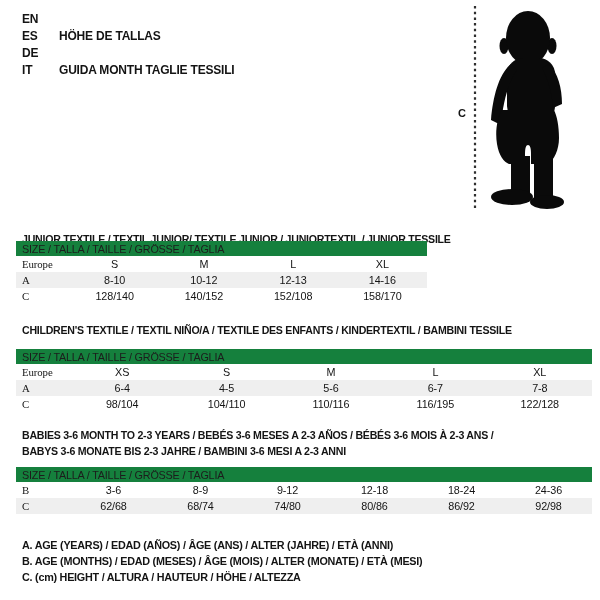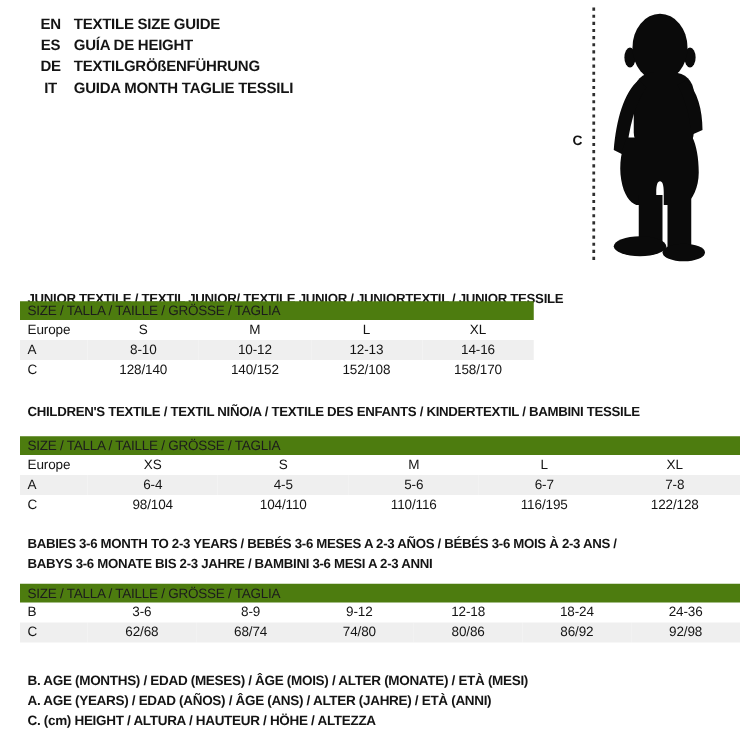--- a/index.html
+++ b/index.html
@@ -4,56 +4,54 @@
 <style>
   html,body{margin:0;padding:0;}
   body{
     width:600px;height:600px;position:relative;overflow:hidden;
     background:#ffffff;color:#141414;
     font-family:"Liberation Sans", sans-serif;
   }
   
   .lang-header{position:absolute;left:22px;top:11px;font-weight:bold;font-size:12px;line-height:17px;letter-spacing:-0.2px;}
   .lang-row{display:flex;}
-  .lang-code{width:37px;flex:0 0 37px;text-align:center;}
+  .lang-code{width:37px;flex:0 0 37px;}
   
   .figure-svg{position:absolute;left:455px;top:4px;}
   .measure-label{position:absolute;left:455px;top:107px;width:14px;text-align:center;font-weight:bold;font-size:11px;}
   
   .sec-title{position:absolute;left:22px;font-weight:bold;font-size:10.6px;line-height:16px;letter-spacing:-0.25px;white-space:nowrap;}
   
   table.size-table{position:absolute;left:16px;border-collapse:collapse;table-layout:fixed;}
   #table-0{top:241px;width:411px;}
   #table-1{top:349px;width:576px;}
   #table-2{top:467px;width:576px;}
   .size-table th{
-    background:#4d7c0f;height:15px;font-weight:normal;font-size:10.8px;
+    background:#15803d;height:15px;font-weight:normal;font-size:10.8px;
     text-align:left;padding:0 0 0 6px;letter-spacing:-0.2px;color:#1c1c1c;
   }
   .size-table td{height:16px;font-size:10.8px;text-align:center;padding:0;letter-spacing:-0.1px;}
-  .size-table td.lbl{text-align:left;padding-left:6px;}
+  .size-table td.lbl{text-align:left;padding-left:6px;font-family:Liberation Serif, serif;}
   .size-table tbody tr:nth-child(even){background:#efefef;}
   
   .footnotes{position:absolute;left:22px;top:537px;font-weight:bold;font-size:10.8px;line-height:16px;letter-spacing:-0.25px;white-space:nowrap;}
 </style>
 </head>
 <body>
 
 <div class="lang-header">
     <div class="lang-row">
       <span class="lang-code">EN</span>
-      <span>TEXTILE SIZE GUIDE</span>
     </div>
     <div class="lang-row">
       <span class="lang-code">ES</span>
-      <span>GUÍA DE HEIGHT</span>
+      <span>HÖHE DE TALLAS</span>
     </div>
     <div class="lang-row">
       <span class="lang-code">DE</span>
-      <span>TEXTILGRÖßENFÜHRUNG</span>
     </div>
     <div class="lang-row">
       <span class="lang-code">IT</span>
       <span>GUIDA MONTH TAGLIE TESSILI</span>
     </div>
   </div>
 
 <svg class="figure-svg" width="145" height="208" viewBox="0 0 145 208" aria-hidden="true">
   <line x1="20" y1="2" x2="20" y2="204" stroke="#2e2e2e" stroke-width="2.2" stroke-dasharray="2.5 3.2"></line>
   <g fill="#0a0a0a">
@@ -192,16 +190,16 @@
         <td class="val">68/74</td>
         <td class="val">74/80</td>
         <td class="val">80/86</td>
         <td class="val">86/92</td>
         <td class="val">92/98</td>
       </tr>
     </tbody>
 </table>
 
 <div class="footnotes">
+    <div>A. AGE (YEARS) / EDAD (AÑOS) / ÂGE (ANS) / ALTER (JAHRE) / ETÀ (ANNI)</div>
     <div>B. AGE (MONTHS) / EDAD (MESES) / ÂGE (MOIS) / ALTER (MONATE) / ETÀ (MESI)</div>
-    <div>A. AGE (YEARS) / EDAD (AÑOS) / ÂGE (ANS) / ALTER (JAHRE) / ETÀ (ANNI)</div>
     <div>C. (cm) HEIGHT / ALTURA / HAUTEUR / HÖHE / ALTEZZA</div>
   </div>
 
 </body></html>

